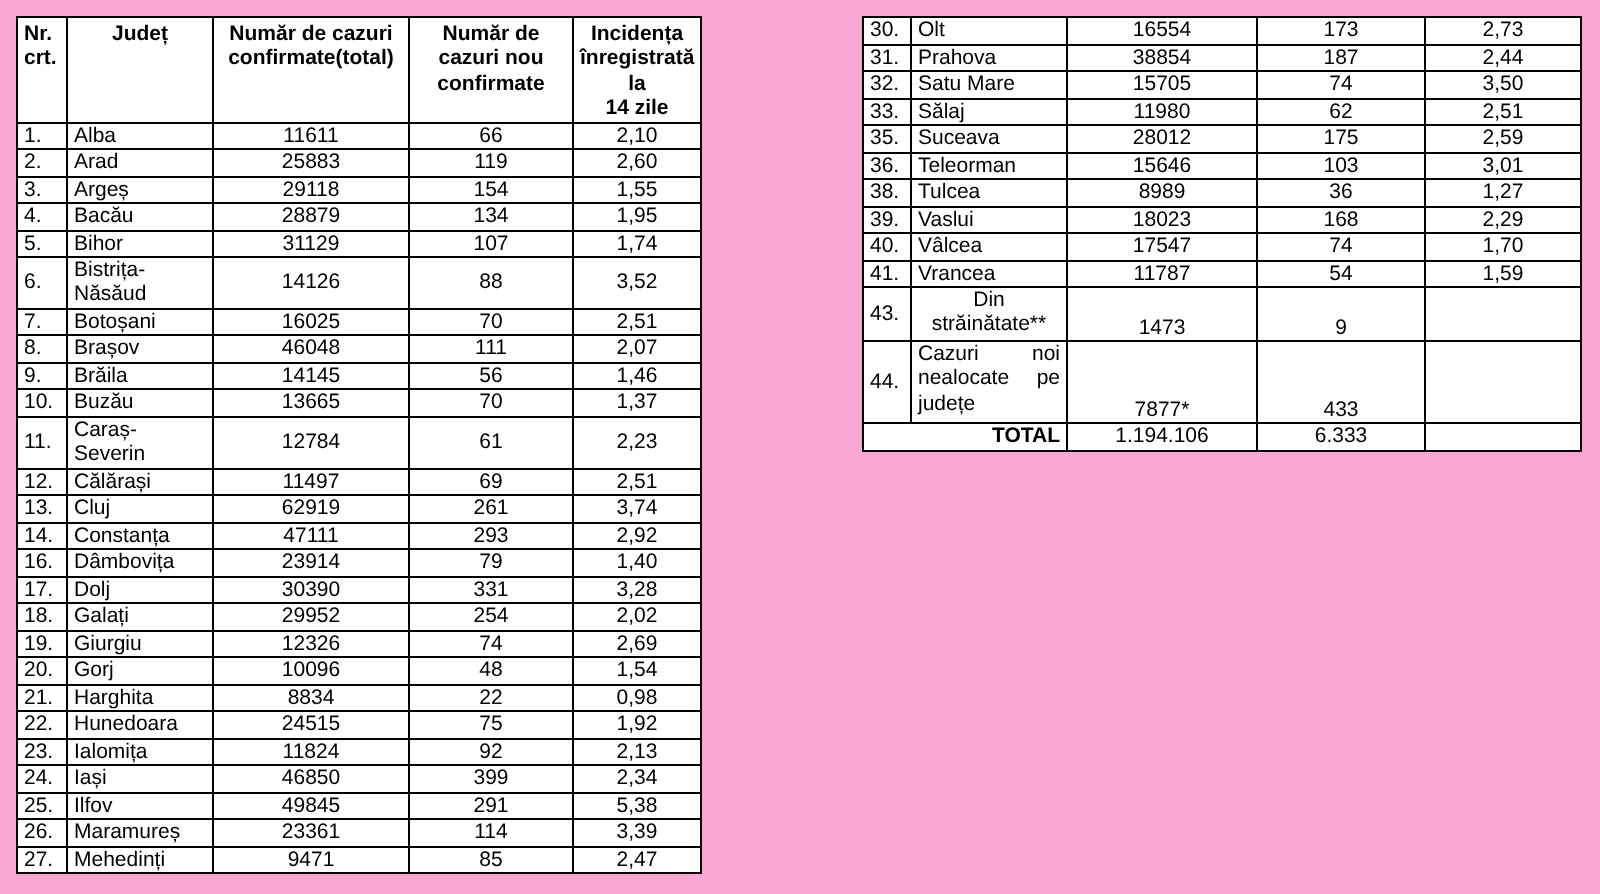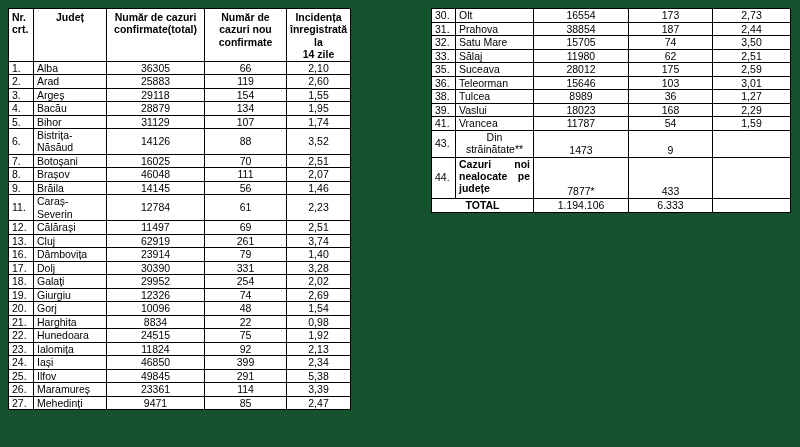--- a/index.html
+++ b/index.html
@@ -1,20 +1,20 @@
 <!DOCTYPE html>
 <html><head>
 <meta charset="utf-8">
 <style>
   html, body { margin: 0; padding: 0; }
   .page {
     position: relative;
     width: 800px;
     height: 447px;
-    background: #14532d;
+    background: #f9a8d4;
     font-family: "Liberation Sans", sans-serif;
     color: #000000;
     overflow: hidden;
   }
   table.county-table {
     position: absolute;
     border-collapse: collapse;
     table-layout: fixed;
     background: #ffffff;
   }
@@ -45,26 +45,26 @@
   .county-table tbody tr.h1 { height: 14px; }
 
   .county-table td.col-nr    { text-align: left; }
   .county-table td.col-judet { text-align: left; white-space: pre-line; }
   .county-table td.col-total,
   .county-table td.col-new,
   .county-table td.col-incidence { text-align: center; }
   .county-table td.vbottom { vertical-align: bottom; }
   .county-table td.vtop    { vertical-align: top; }
 
-  .jline { text-align: justify; text-align-last: justify; font-weight: bold; }
+  .jline { text-align: justify; text-align-last: justify; }
   .nline { text-align: center; }
 
   .county-table td.total-label {
     font-weight: bold;
-    text-align: center;
+    text-align: right;
   }
 </style>
 </head>
 <body>
 
 <div class="page">
 
   <table class="county-table t-left">
     <colgroup>
       <col style="width:25px">
@@ -85,21 +85,21 @@
 confirmate</th>
         <th class="col-incidence">Incidența
 înregistrată la
 14 zile</th>
       </tr>
     </thead>
     <tbody>
         <tr>
           <td class="col-nr">1.</td>
           <td class="col-judet">Alba</td>
-          <td class="col-total">36305</td>
+          <td class="col-total">11611</td>
           <td class="col-new">66</td>
           <td class="col-incidence">2,10</td>
         </tr>
         <tr>
           <td class="col-nr">2.</td>
           <td class="col-judet">Arad</td>
           <td class="col-total">25883</td>
           <td class="col-new">119</td>
           <td class="col-incidence">2,60</td>
         </tr>
@@ -146,39 +146,53 @@
           <td class="col-incidence">2,07</td>
         </tr>
         <tr>
           <td class="col-nr">9.</td>
           <td class="col-judet">Brăila</td>
           <td class="col-total">14145</td>
           <td class="col-new">56</td>
           <td class="col-incidence">1,46</td>
         </tr>
         <tr>
+          <td class="col-nr">10.</td>
+          <td class="col-judet">Buzău</td>
+          <td class="col-total">13665</td>
+          <td class="col-new">70</td>
+          <td class="col-incidence">1,37</td>
+        </tr>
+        <tr>
           <td class="col-nr">11.</td>
           <td class="col-judet">Caraș-Severin</td>
           <td class="col-total">12784</td>
           <td class="col-new">61</td>
           <td class="col-incidence">2,23</td>
         </tr>
         <tr>
           <td class="col-nr">12.</td>
           <td class="col-judet">Călărași</td>
           <td class="col-total">11497</td>
           <td class="col-new">69</td>
           <td class="col-incidence">2,51</td>
         </tr>
         <tr>
           <td class="col-nr">13.</td>
           <td class="col-judet">Cluj</td>
           <td class="col-total">62919</td>
           <td class="col-new">261</td>
           <td class="col-incidence">3,74</td>
+        </tr>
+        <tr>
+          <td class="col-nr">14.</td>
+          <td class="col-judet">Constanța</td>
+          <td class="col-total">47111</td>
+          <td class="col-new">293</td>
+          <td class="col-incidence">2,92</td>
         </tr>
         <tr>
           <td class="col-nr">16.</td>
           <td class="col-judet">Dâmbovița</td>
           <td class="col-total">23914</td>
           <td class="col-new">79</td>
           <td class="col-incidence">1,40</td>
         </tr>
         <tr>
           <td class="col-nr">17.</td>
@@ -319,20 +333,27 @@
           <td class="col-incidence">1,27</td>
         </tr>
         <tr>
           <td class="col-nr">39.</td>
           <td class="col-judet">Vaslui</td>
           <td class="col-total">18023</td>
           <td class="col-new">168</td>
           <td class="col-incidence">2,29</td>
         </tr>
         <tr>
+          <td class="col-nr">40.</td>
+          <td class="col-judet">Vâlcea</td>
+          <td class="col-total">17547</td>
+          <td class="col-new">74</td>
+          <td class="col-incidence">1,70</td>
+        </tr>
+        <tr>
           <td class="col-nr">41.</td>
           <td class="col-judet">Vrancea</td>
           <td class="col-total">11787</td>
           <td class="col-new">54</td>
           <td class="col-incidence">1,59</td>
         </tr>
         <tr class="h2">
           <td class="col-nr">43.</td>
           <td class="col-judet vtop"><div class="nline">Din</div><div class="nline">străinătate**</div></td>
           <td class="col-total vbottom">1473</td>

